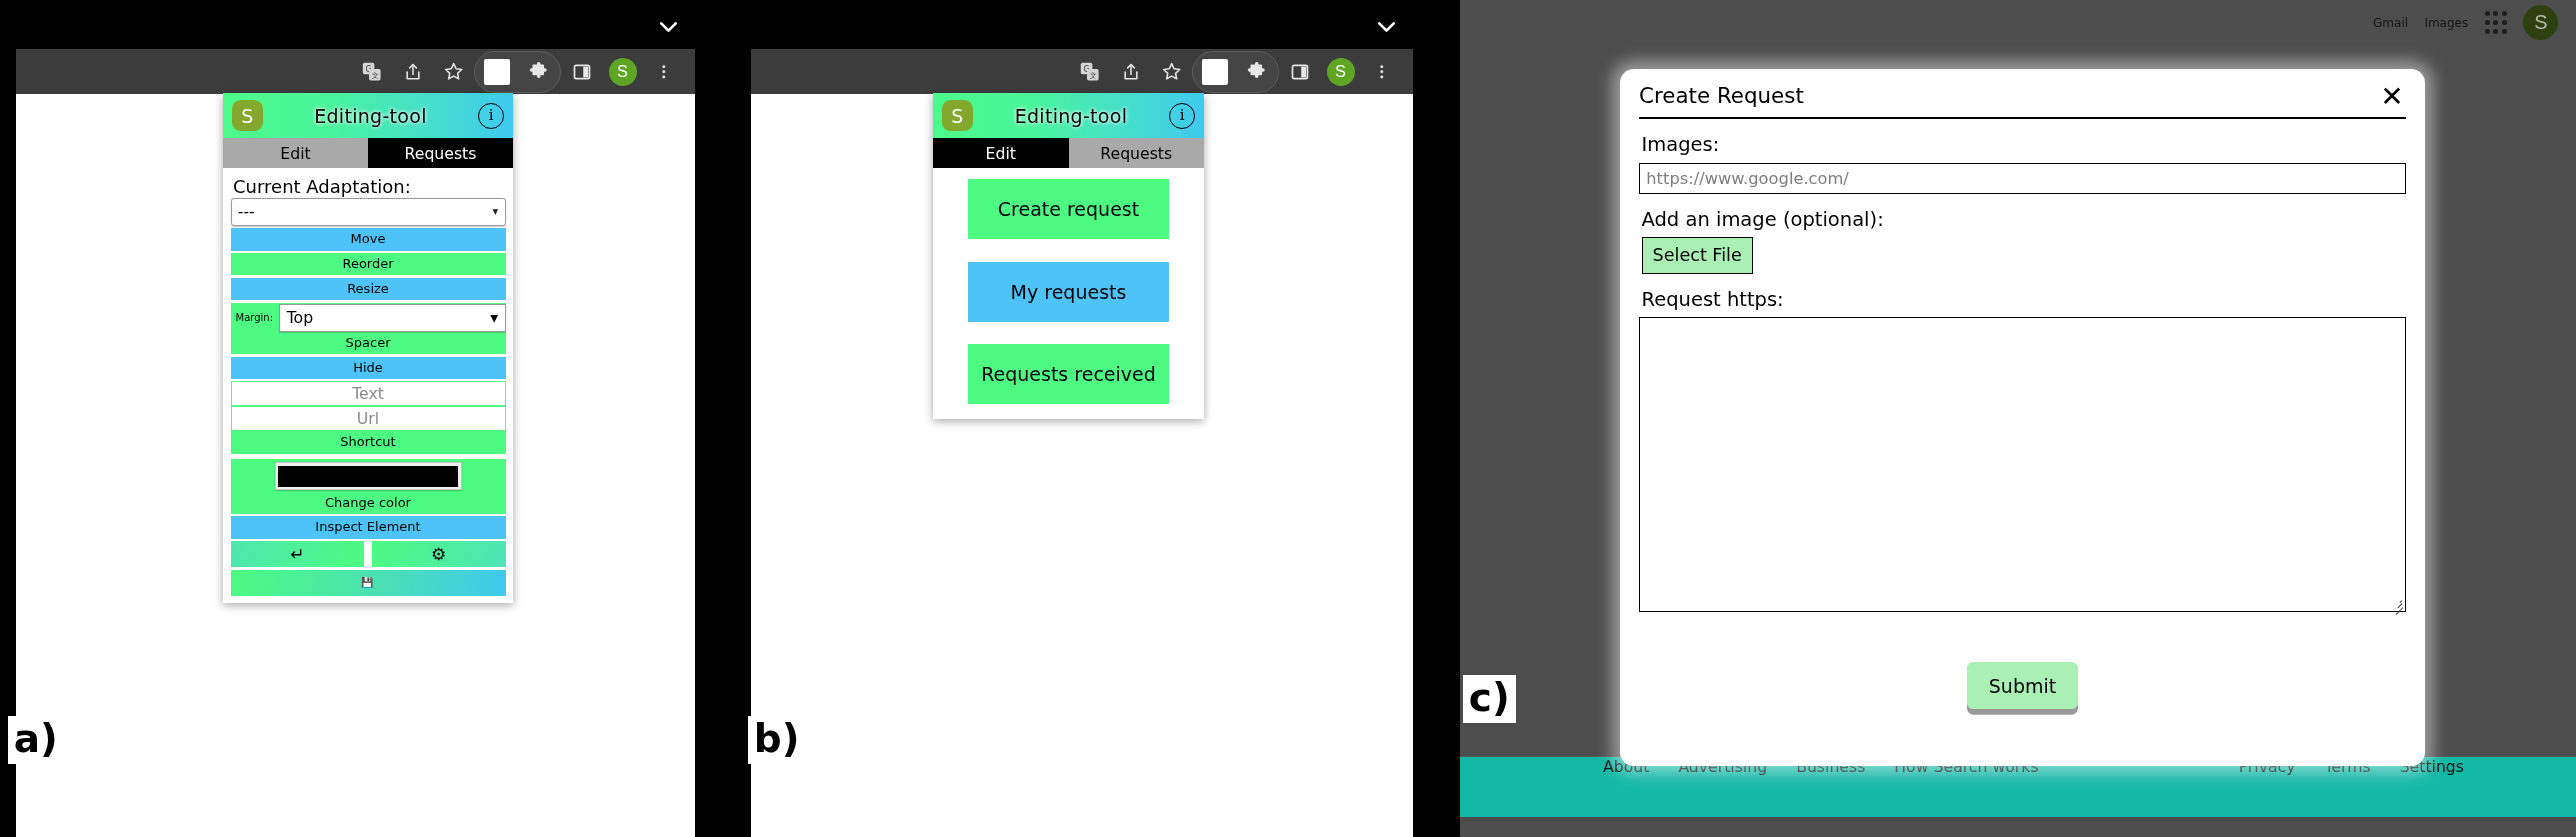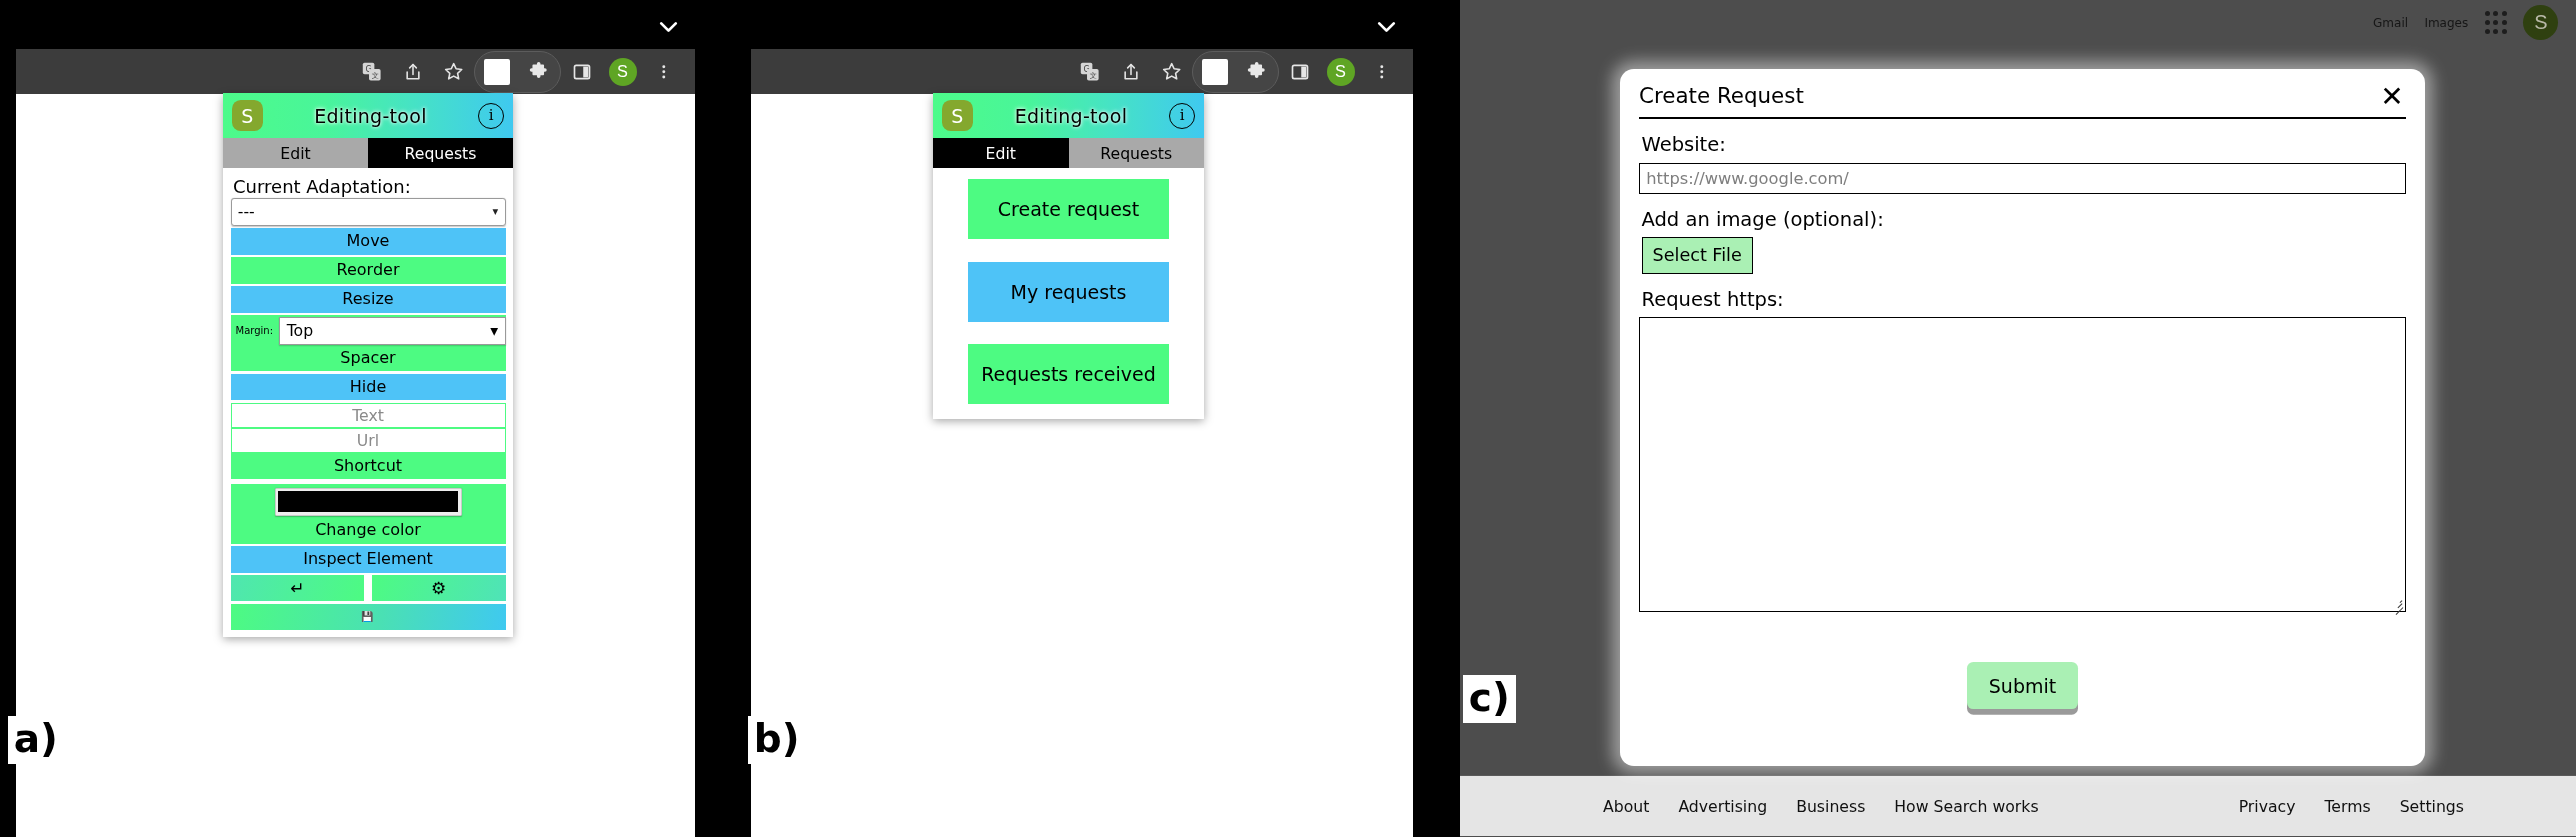--- a/index.html
+++ b/index.html
@@ -48,21 +48,21 @@
   .tab.active{background:#000;color:#fff;}
   .tab.inactive{background:#a9a9a9;color:#000;}
   .popup-body{padding:6.3px 7.5px 7.5px 7.5px;background:#fff;}
 
   
   .lbl-ca{font-size:18px;font-family:"DejaVu Sans",sans-serif;color:#000;margin:1.3px 0 1.3px 2.5px;}
   .sel{width:100%;box-sizing:border-box;height:28px;border:0.6px solid #9a9a9a;border-radius:3.1px;background:#fff;
        font-size:15.7px;color:#000;padding:0 6.3px;display:flex;align-items:center;justify-content:space-between;
        box-shadow:0 0.6px 1.3px rgba(0,0,0,.22);font-family:"DejaVu Sans",sans-serif;}
   .sel .cv{font-size:11.3px;color:#222;}
-  .rowbtn{width:100%;box-sizing:border-box;text-align:center;font-size:16px;font-family:"DejaVu Sans",sans-serif;
+  .rowbtn{width:100%;box-sizing:border-box;text-align:center;font-size:13px;font-family:"DejaVu Sans",sans-serif;
           color:#000;line-height:1.42;padding:1.9px 0;}
   .blue{background:#4ec3f7;}
   .green{background:#4dfb82;}
   .gap-s{height:2.5px;}
   .margin-row{display:flex;align-items:center;background:#4dfb82;padding:1.3px 0 0 0;}
   .margin-row .mlab{font-size:10px;font-family:"DejaVu Sans",sans-serif;padding:0 6.3px 0 5px;white-space:nowrap;}
   .margin-row .msel{flex:1;height:26px;border:0.6px solid #9a9a9a;background:#fff;display:flex;align-items:center;
                     justify-content:space-between;padding:0 6.3px;font-size:15.7px;box-shadow:0 0.6px 1.3px rgba(0,0,0,.2);
                     font-family:"DejaVu Sans",sans-serif;}
   .txtinput{width:100%;box-sizing:border-box;height:25px;border:1.3px solid #4dfb82;background:#fff;
@@ -85,22 +85,22 @@
           font-size:19px;color:#000;font-family:"DejaVu Sans",sans-serif;}
 
   
   .g-page{position:absolute;left:0;top:0;width:100%;height:100%;background:#4d4d4d;}
   .g-header{position:absolute;right:17.6px;top:5px;display:flex;align-items:center;gap:16.3px;}
   .g-link{font-size:12px;color:#161616;font-family:"DejaVu Sans",sans-serif;}
   .g-apps{display:grid;grid-template-columns:repeat(3,5px);grid-template-rows:repeat(3,5px);gap:3.8px;}
   .g-apps i{width:5px;height:5px;background:#1d1d1d;border-radius:50%;display:block;}
   .g-avatar{width:35px;height:35px;border-radius:50%;background:#2f4010;color:#b9b9a8;display:flex;
             align-items:center;justify-content:center;font-size:20px;font-family:"Liberation Sans",sans-serif;}
-  .g-footer{position:absolute;left:0;bottom:1px;width:100%;height:60px;background:#e5e5e5;
-            border-top:0.6px solid #5a5a5a;display:flex;align-items:center;}
+  .g-footer{position:absolute;left:0;bottom:20px;width:100%;height:60px;background:#14b8a6;
+            border-top:0.6px solid #5a5a5a;display:flex;}
   .g-footer-left{display:flex;gap:29px;margin-left:143px;}
   .g-footer-right{display:flex;gap:29px;margin-left:auto;margin-right:112px;}
   .g-foot-link{font-size:15.7px;color:#101010;font-family:"DejaVu Sans",sans-serif;white-space:nowrap;}
 
   .modal{position:absolute;background:#fff;border-radius:14px;
          box-shadow:0 0 16.3px 7.5px rgba(255,255,255,.45);padding:14px 19px 11.3px 19px;box-sizing:border-box;}
   .modal-titlebar{display:flex;align-items:flex-start;justify-content:space-between;
                   border-bottom:2.5px solid #000;padding-bottom:6.3px;}
   .modal-title{font-size:21.4px;color:#000;font-family:"DejaVu Sans",sans-serif;}
   .modal-close{width:28px;height:28px;display:flex;align-items:center;justify-content:center;
@@ -367,21 +367,21 @@
       <span class="g-foot-link">Settings</span>
     </div>
   </div>
 
   <div class="modal" style="left:160px;top:69px;width:805px;height:697px;">
     <div class="modal-titlebar">
       <span class="modal-title">Create Request</span>
       <span class="modal-close">✕</span>
     </div>
 
-    <div class="fld-label">Website:</div>
+    <div class="fld-label">Images:</div>
     <div class="url-input">https://www.google.com/</div>
 
     <div class="fld-label">Add an image (optional):</div>
     <div style="padding-left:2.5px;">
       <span class="file-btn">Select File</span>
     </div>
 
     <div class="fld-label">Request https:</div>
     <div class="ta">
       <span class="ta-grip">

